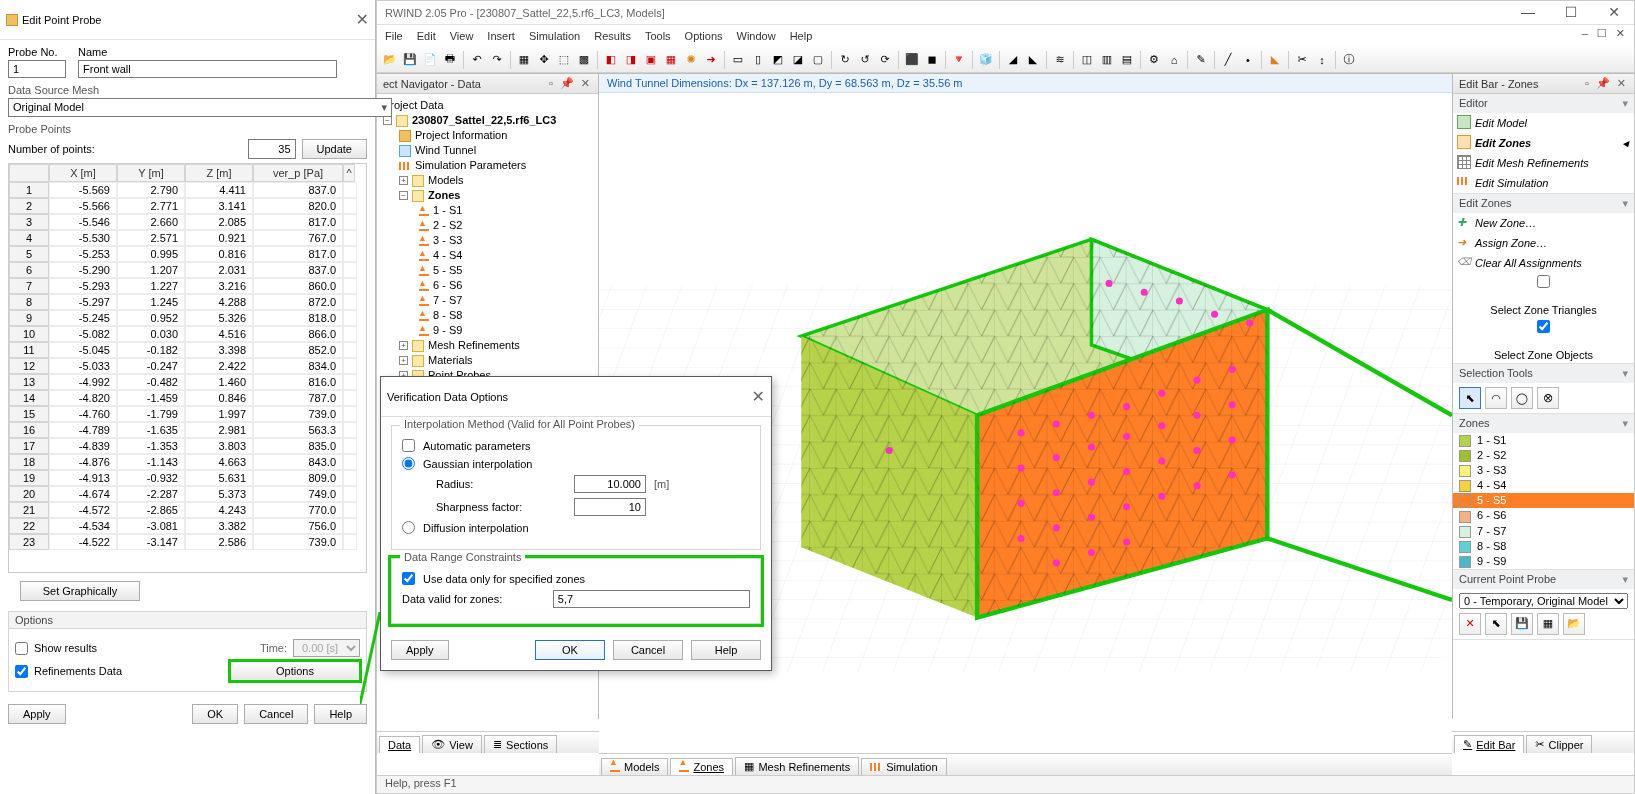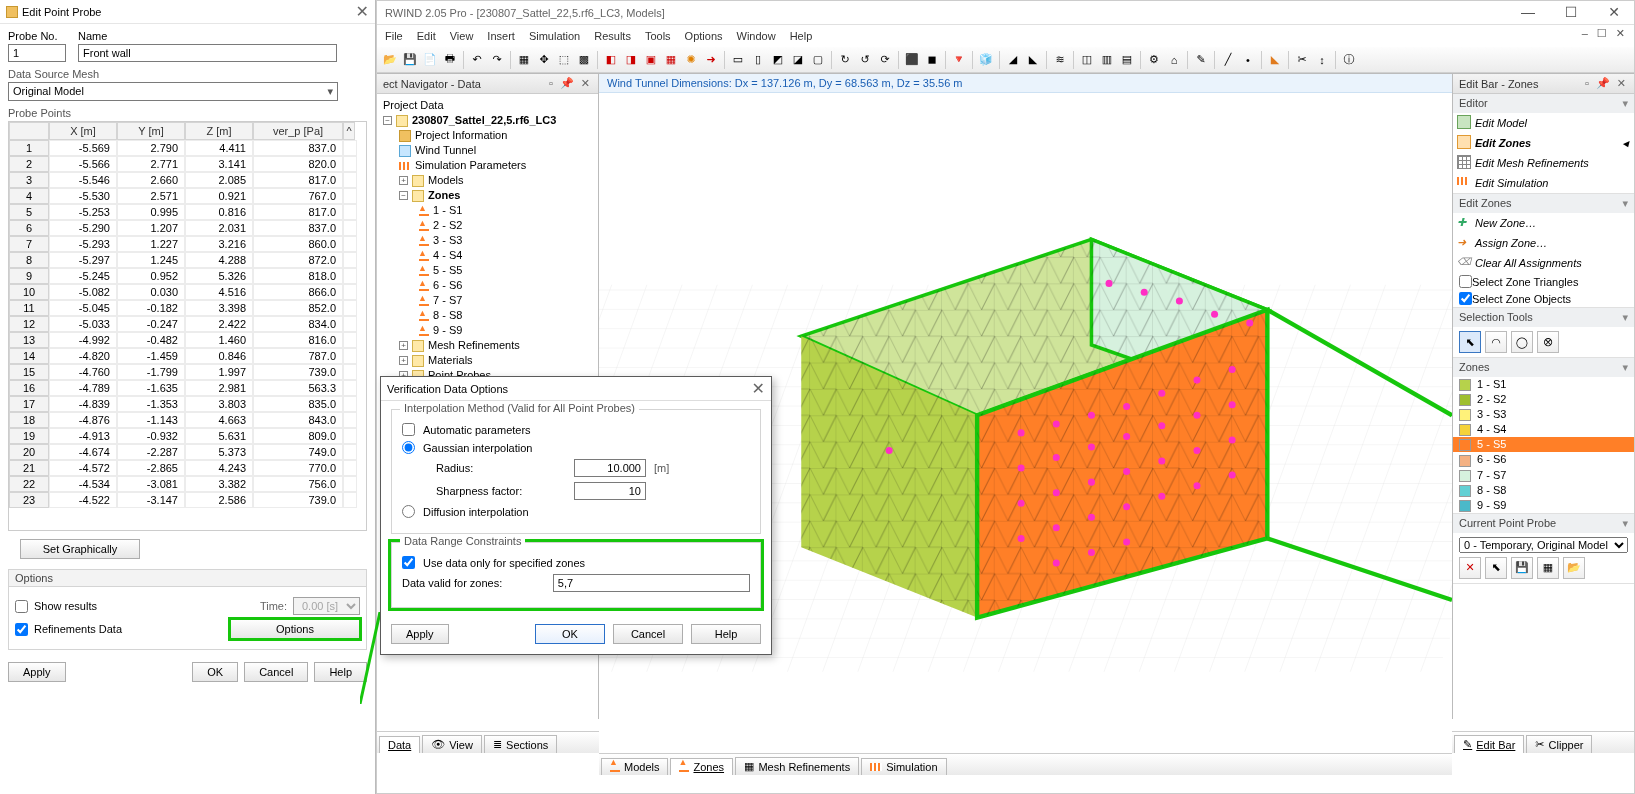--- a/index.html
+++ b/index.html
@@ -45,21 +45,21 @@
 .eb-head .arrw{color:#888;}
 .eb-item { padding:2px 6px 2px 22px; position:relative; line-height:16px;font-style:italic;}
 .eb-item.bold { font-weight:700;}
 .eb-icon-model::before{content:""; position:absolute; left:4px; top:2px; width:12px; height:12px; background:#c9e5c1; border:1px solid #6aa35a;}
 .eb-icon-zone::before{content:""; position:absolute; left:4px; top:2px; width:12px; height:12px; background:#ffe0b0; border:1px solid #e09a33;}
 .eb-icon-mesh::before{content:""; position:absolute; left:4px; top:2px; width:12px; height:12px; background:#fff; border:1px solid #888; background-image:linear-gradient(#888 1px,transparent 1px),linear-gradient(90deg,#888 1px,transparent 1px); background-size:4px 4px;}
 .eb-icon-sim::before{content:""; position:absolute; left:4px; top:4px; width:12px; height:8px; background:repeating-linear-gradient(90deg,#ff7f27 0 2px,#fff 2px 4px);}
 .eb-icon-new::before{content:"✚"; position:absolute; left:4px; top:1px; color:#3a6; font-size:11px;}
 .eb-icon-assign::before{content:"➜"; position:absolute; left:4px; top:1px; color:#e07b1e; font-size:11px;}
 .eb-icon-clear::before{content:"⌫"; position:absolute; left:4px; top:1px; color:#888; font-size:10px;}
-.eb-check { padding:2px 6px 2px 6px; display:flex; align-items:center; gap:0;}
+.eb-check { padding:2px 6px 2px 6px; display:flex; align-items:center; gap:16px;flex-direction:column;}
 .eb-check input{margin:0;}
 .sel-tools-row { display:flex; gap:4px; padding:4px 6px;}
 .sq-btn { width:22px; height:22px; border:1px solid #bbb; background:linear-gradient(#fff,#eee); display:flex; align-items:center; justify-content:center;}
 .sq-btn.active{border-color:#3a77c2; background:#dce9fa;}
 .zone-swatch{width:12px;height:12px;display:inline-block;border:1px solid #999;margin-right:6px;vertical-align:middle;}
 .zone-row{padding:1px 6px;}
 .zone-row.sel{background:#ff7f27;color:#fff;}
 .probe-select{display:flex;gap:4px;padding:4px 6px;}
 .probe-select select{flex:1;}
 .probe-icons{display:flex;gap:4px;padding:0 6px 4px;}
@@ -69,29 +69,29 @@
 .nav-tab{border:1px solid #bbb;border-bottom:none;padding:2px 8px;margin-left:2px;background:linear-gradient(#fff,#e8e8e8);display:flex;align-items:center;gap:4px;}
 .nav-tab.active{background:#fff;text-decoration:underline;}
 .status{position:absolute;left:0;right:0;bottom:0;height:18px;padding:1px 8px;background:#f5f5f5;border-top:1px solid #ccc;color:#555;}
 .bottom-bars{position:absolute;left:0;bottom:18px;right:0;height:46px;}
 .bb-nav{position:absolute;left:0;bottom:22px;width:222px;height:22px;}
 .bb-edit{position:absolute;right:0;bottom:22px;width:182px;height:22px;}
 .bb-vtabs{position:absolute;left:222px;bottom:0;right:182px;height:22px;}
 
 
 .dlg-probe { position:absolute; left:0; top:0; width:376px; height:794px; background:#fff; border-right:1px solid #bbb;}
-.dlg-title { height:24px; display:flex; align-items:center; padding:0 6px; justify-content:space-between; border-bottom:1px solid #e6e6e6;}
+.dlg-title { height:40px; display:flex; align-items:center; padding:0 6px; justify-content:space-between; border-bottom:1px solid #e6e6e6;}
 .dlg-title .close{color:#666;font-size:16px;}
 .row-inputs{display:flex;gap:12px;align-items:flex-end;margin:6px 8px;}
 .lbl-stack{display:flex;flex-direction:column;gap:2px;}
 .lbl-stack input{border:1px solid #7a7a7a;padding:2px 4px;background:#fff;}
 .lbl-stack .small{width:58px;}
 .lbl-stack .wide{width:259px;}
 .section-label{color:#555;margin:6px 8px 0;}
-.combo{border:1px solid #7a7a7a;padding:2px 4px;background:#fff;width:330px;display:flex;justify-content:space-between;margin:2px 8px 6px;}
+.combo{border:1px solid #7a7a7a;padding:2px 4px;background:#fff;width:384px;display:flex;justify-content:space-between;margin:2px 8px 6px;}
 .combo::after{content:"▾";color:#555;}
 .points-bar{display:flex;align-items:center;justify-content:space-between;margin:4px 8px;gap:6px;}
 .points-bar input{width:48px;border:1px solid #7a7a7a;padding:2px 4px;text-align:right;}
 .btn{border:1px solid #adadad;background:linear-gradient(#fefefe,#e7e7e7);padding:3px 14px;cursor:default;}
 .table{border:1px solid #ccc;margin:2px 8px;height:410px;overflow:hidden;}
 .thead,.trow{display:grid;grid-template-columns:40px 68px 68px 68px 90px 12px;}
 .thead div{background:#f3f3f3;border:1px solid #d4d4d4;text-align:center;padding:2px 0;font-size:11px;color:#333;}
 .trow div{border:1px solid #ececec;text-align:right;padding:1px 6px;font-size:11px;}
 .trow div:first-child{text-align:center;background:#f3f3f3;border:1px solid #d4d4d4;}
 .set-gr{margin:6px 20px;width:120px;text-align:center;display:inline-block;}
@@ -474,20 +474,21 @@
       <div class="nav-tab">
           <span class="ico-sim"></span> 
           <span>Simulation</span>
         </div>
     </div>
     <div class="bb-edit nav-tabs">
       <div class="nav-tab active">✎ <span>Edit Bar</span></div>
       <div class="nav-tab">✂ <span>Clipper</span></div>
     </div>
   </div>
+  <div class="status">Help, press F1</div>
 </div>
 
 <div class="dlg-probe">
   <div class="dlg-title">
     <span style="display:flex;align-items:center;gap:4px">
         <span class="ico-sq"></span>
         <span>Edit Point Probe</span>
       </span>
     <span class="close">✕</span>
   </div>
@@ -499,20 +500,27 @@
     <div class="lbl-stack">
         <span>Name</span>
         <input class="wide" value="Front wall" style="">
       </div>
   </div>
   <div class="section-label">Data Source Mesh</div>
   <div class="combo">
       <span>Original Model</span>
     </div>
   <div class="section-label">Probe Points</div>
+  <div class="points-bar">
+    <span>Number of points:</span>
+    <div style="display:flex;gap:6px">
+      <input value="35" style="">
+      <button class="btn">Update</button>
+    </div>
+  </div>
   <div class="table">
     <div class="thead">
       <div></div>
         <div>X [m]</div>
         <div>Y [m]</div>
         <div>Z [m]</div>
         <div>ver_p [Pa]</div>
         <div>^</div>
     </div>
     <div id="tbody">

